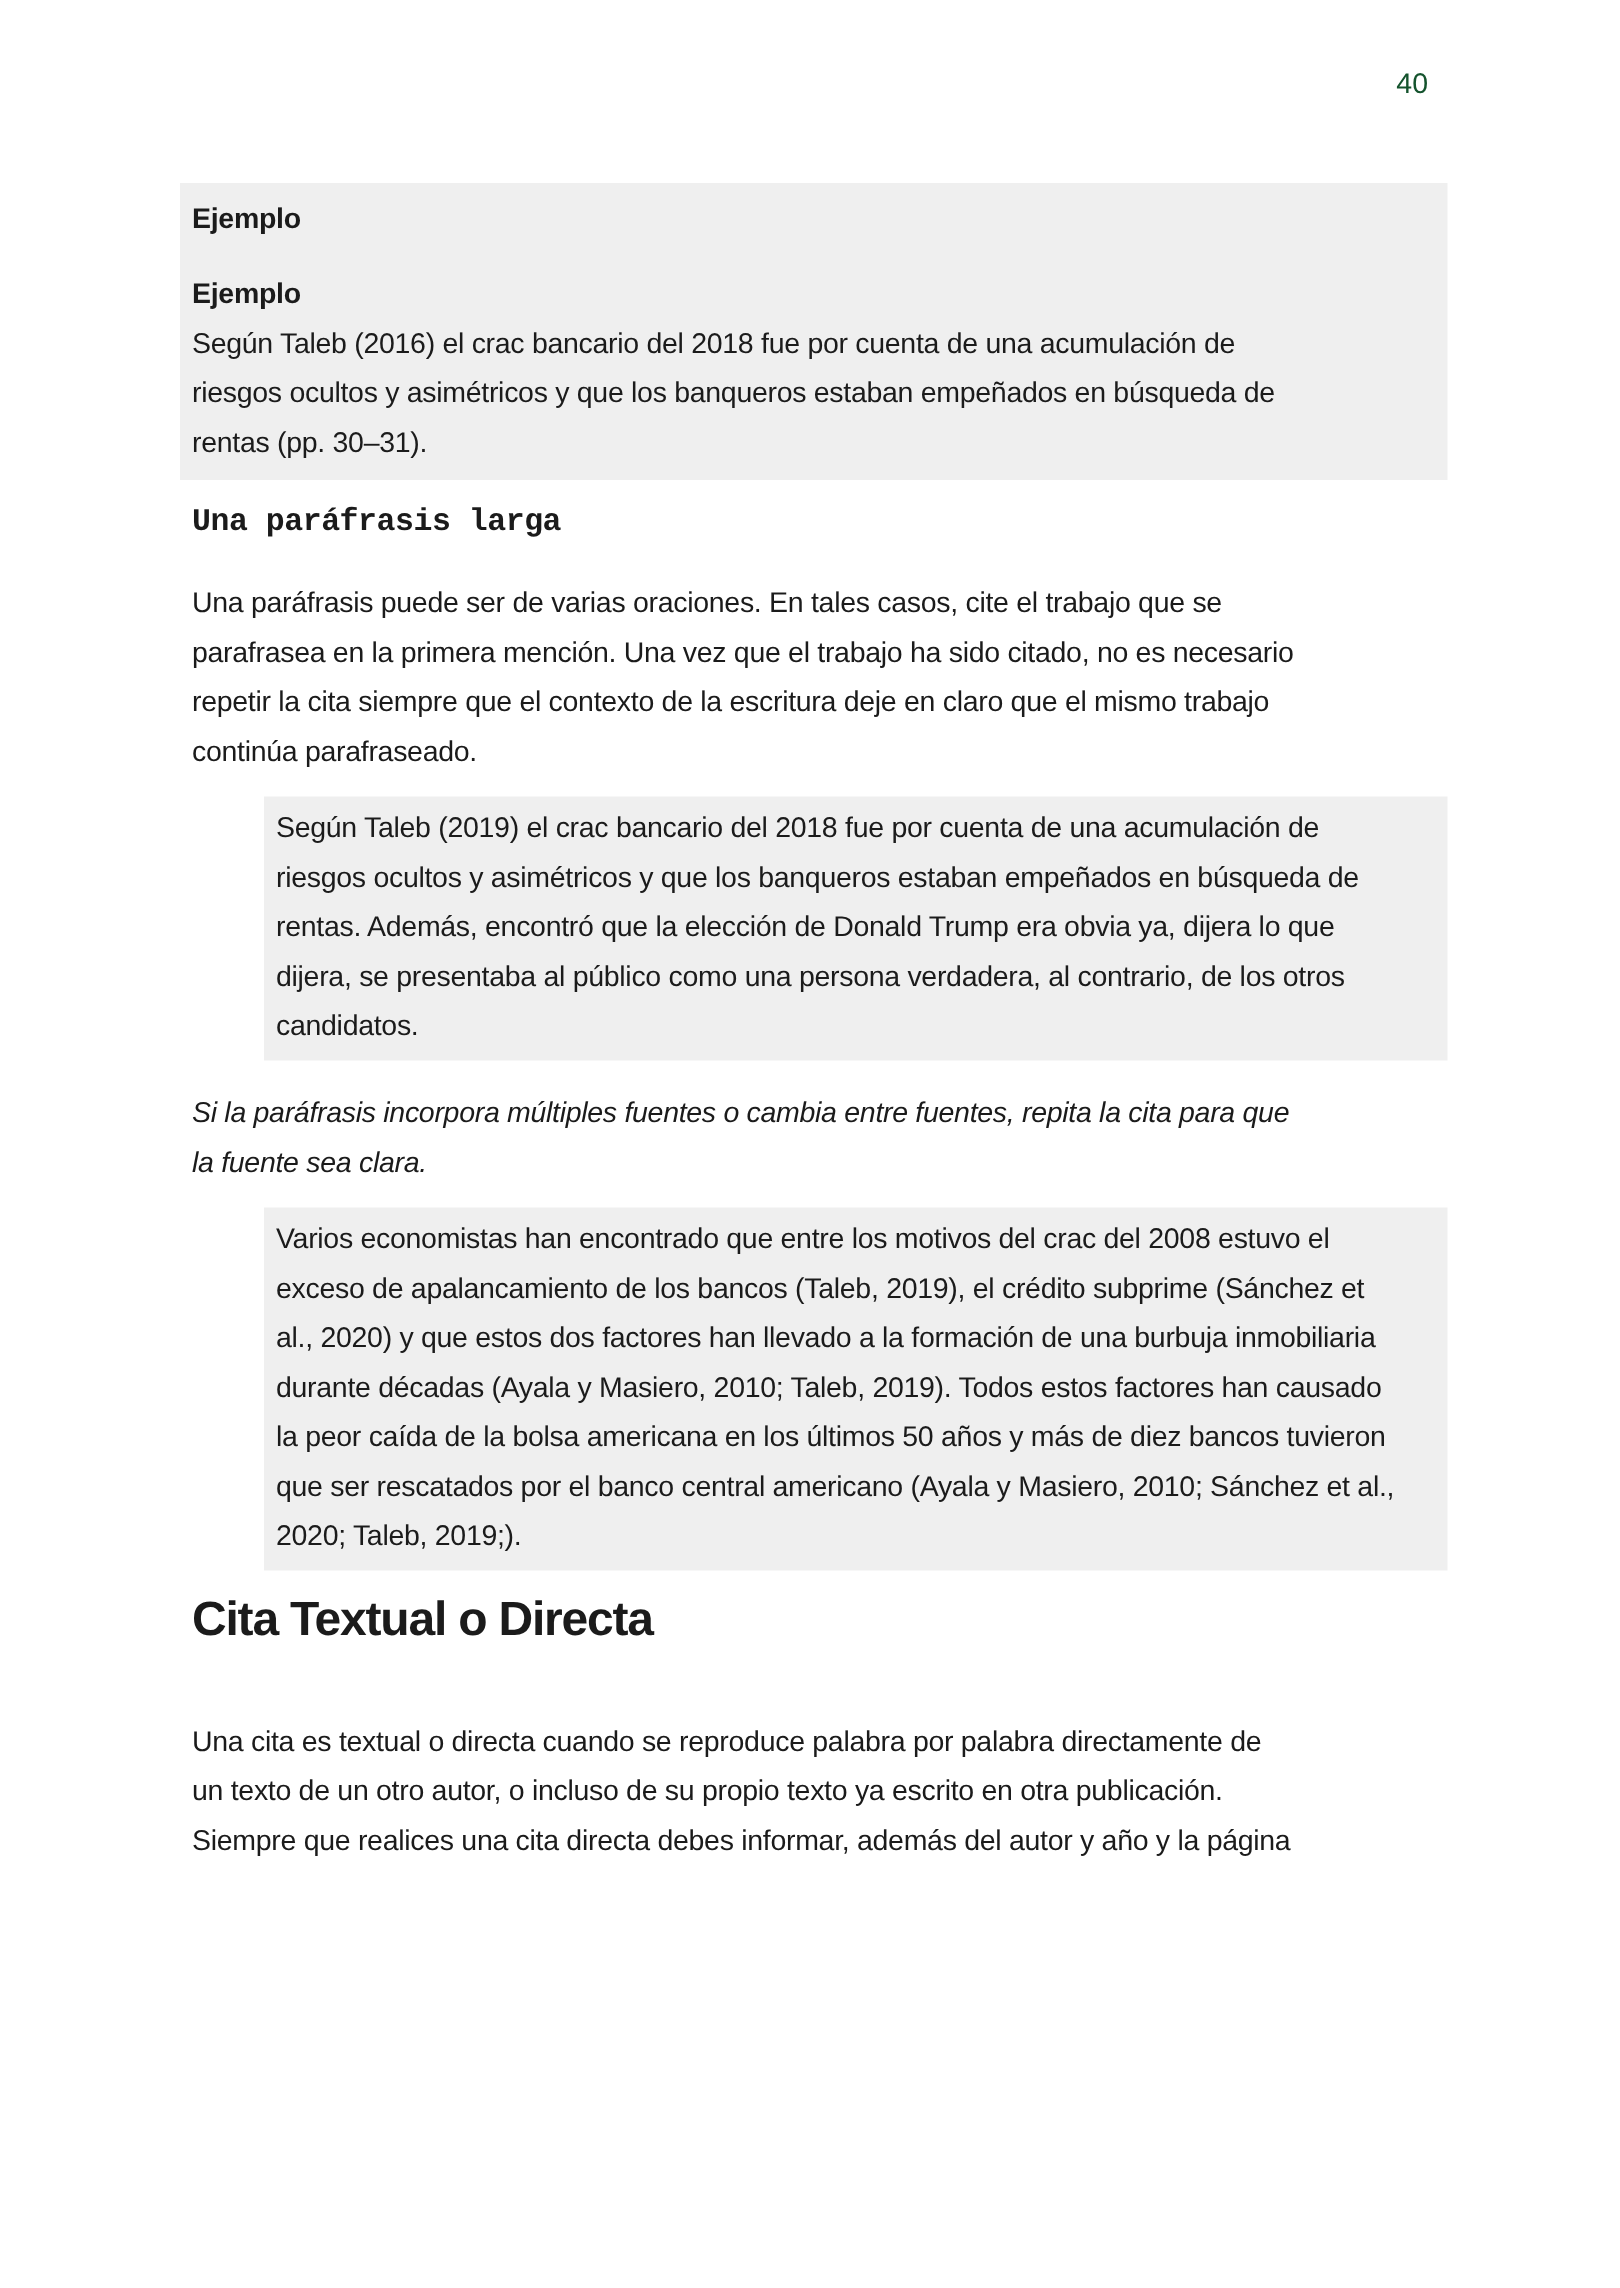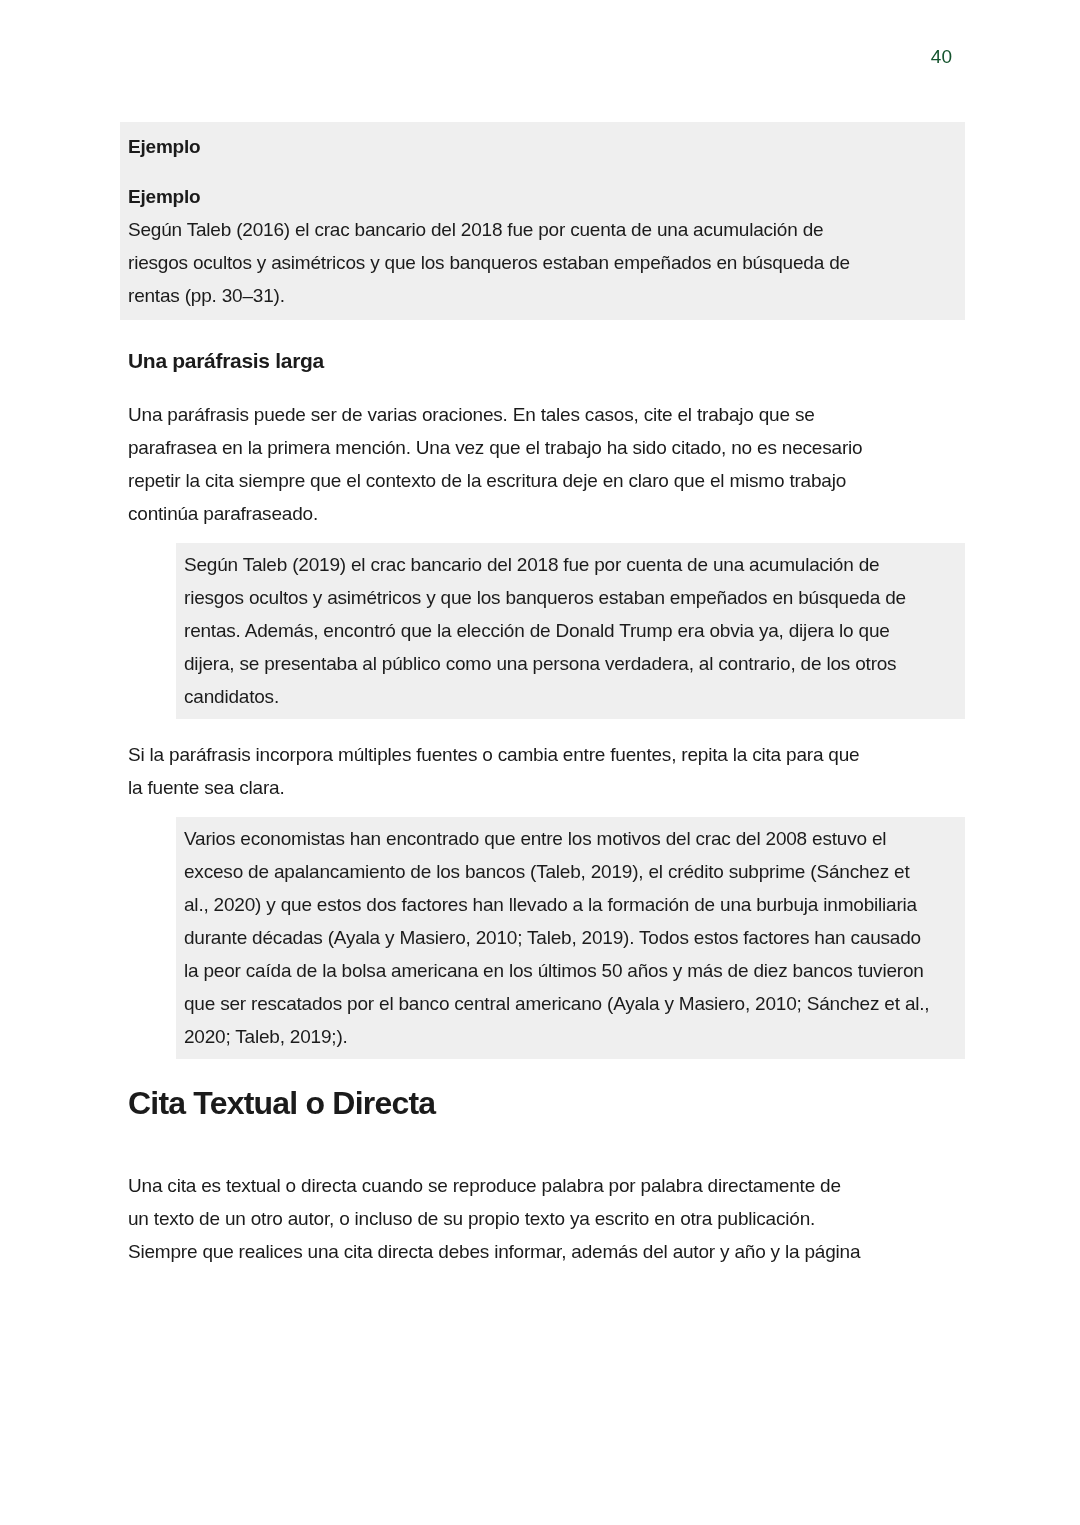--- a/index.html
+++ b/index.html
@@ -36,31 +36,32 @@
     margin-right: -9px;
     padding: 8px 6px 8px 8px;
   }
   .example-item + .example-item { margin-top: 17px; }
   .example-label { font-weight: bold; }
   .section-heading {
     font-weight: bold;
     font-size: 21px;
     line-height: 30px;
     letter-spacing: -0.3px;
-    margin-top: 26px;
+    margin-top: 14px;
+    font-family: Liberation Mono, monospace;
   }
   .paragraph { margin-top: 22px; }
-  .paragraph.tight { margin-top: 19px; }
+  .paragraph.tight { margin-top: 19px; font-style: italic; }
   .quote-box { margin-top: 13px; padding-top: 5px; padding-bottom: 6px; margin-left: 48px; }
   .big-title {
     font-weight: bold;
     font-size: 32px;
     line-height: 40px;
     letter-spacing: -0.8px;
-    margin-top: 24px;
+    margin-top: 12px;
   }
   .closing-paragraph { margin-top: 46px; }
 </style>
 </head>
 <body>
 
 <div class="page">
 
   <div class="pagenum">40</div>
 

